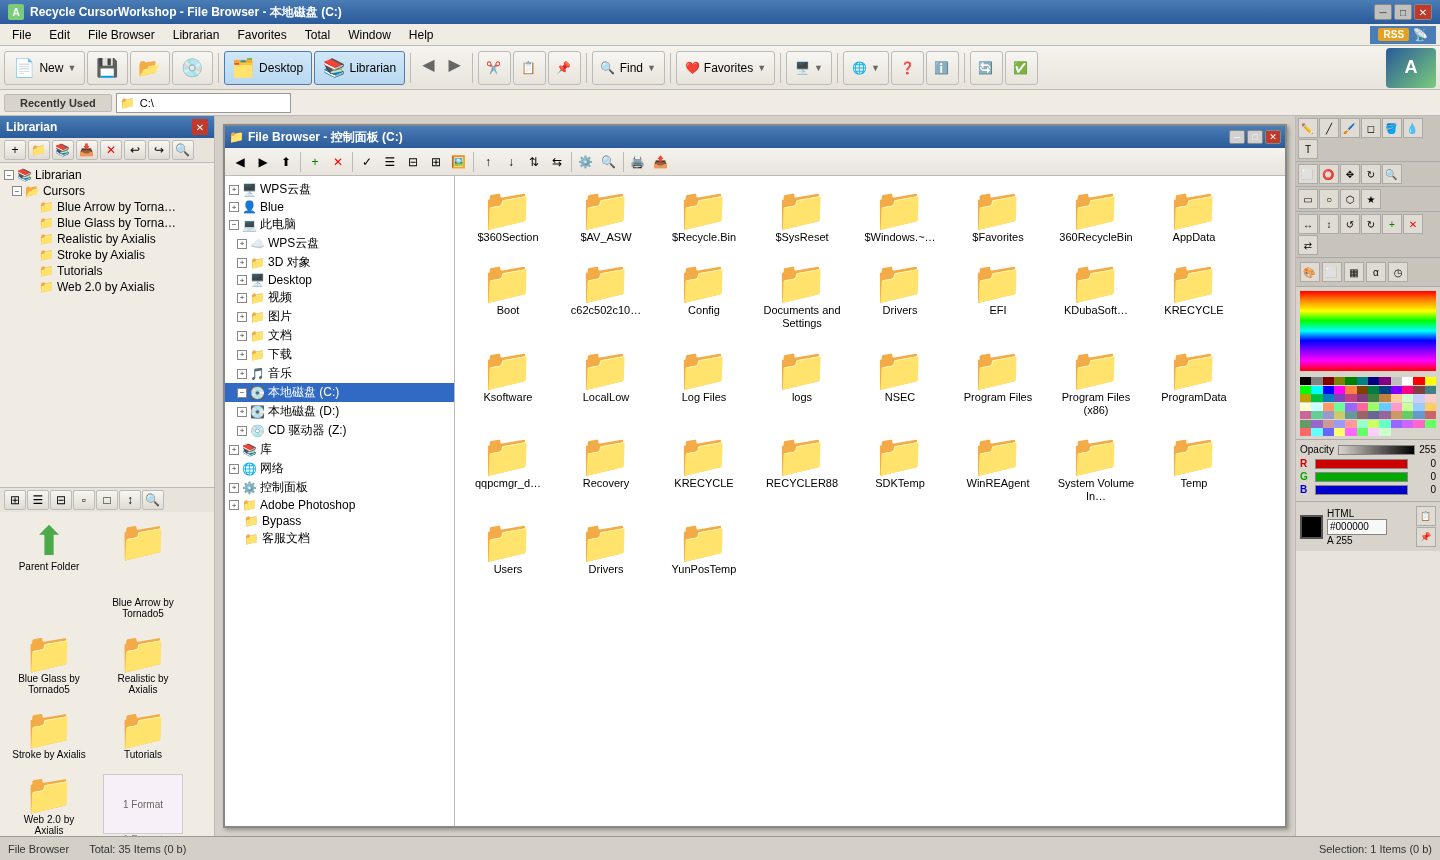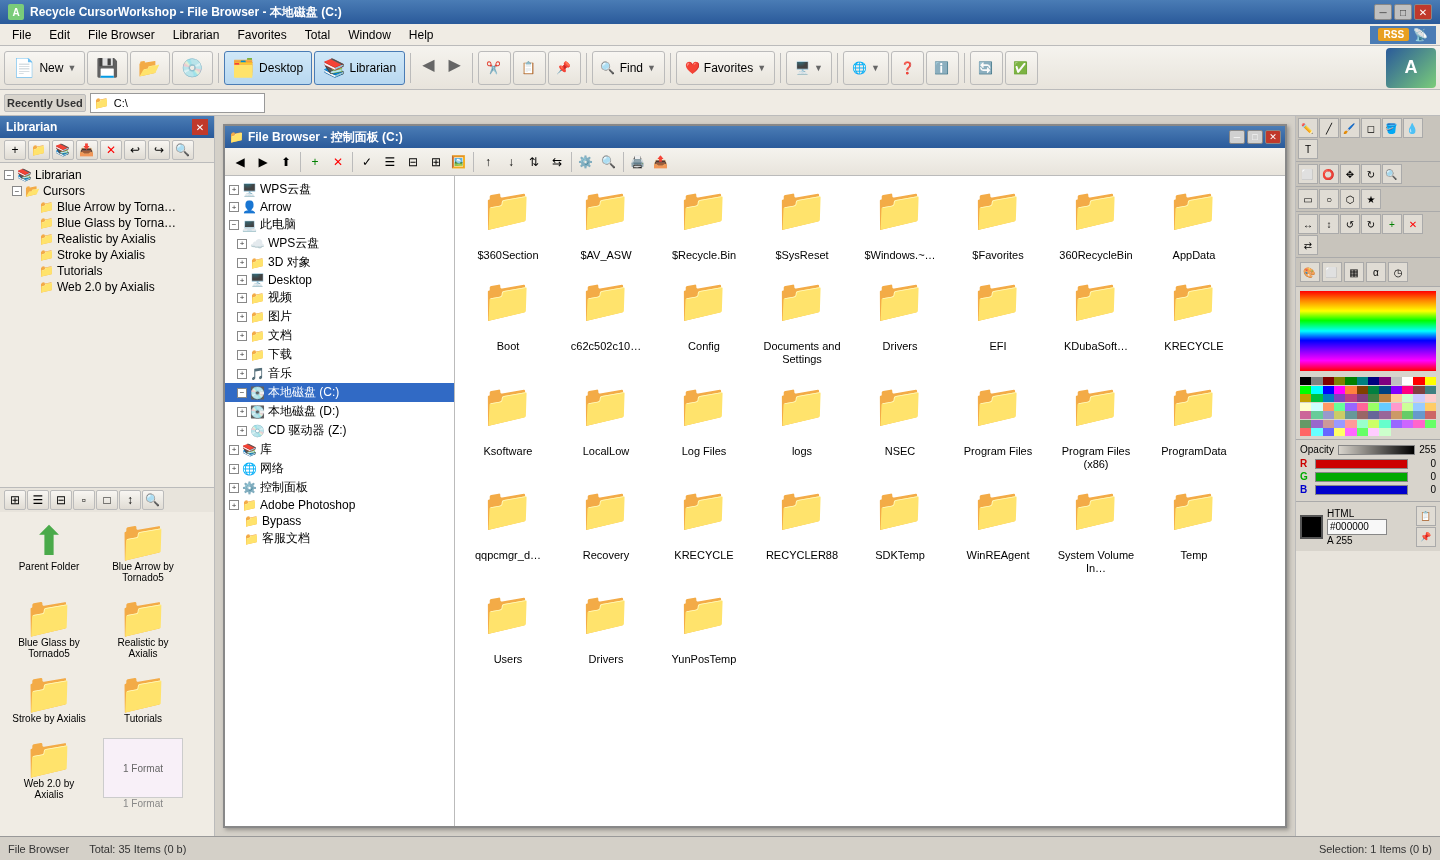--- a/index.html
+++ b/index.html
@@ -21,21 +21,21 @@
     .toolbar { background: linear-gradient(to bottom, #f5f3ee, #e8e4dc); border-bottom: 1px solid #bbb; height: 44px; display: flex; align-items: center; padding: 0 4px; gap: 2px; }
     .tb-btn { background: linear-gradient(to bottom, #f8f6f2, #e8e4dc); border: 1px solid #bbb; border-radius: 3px; padding: 3px 8px; cursor: pointer; display: flex; align-items: center; gap: 4px; font-size: 12px; height: 34px; }
     .tb-btn.active { background: linear-gradient(to bottom, #d0e8f8, #b8d8f0); border-color: #4a7cb5; }
     .tb-separator { width: 1px; height: 30px; background: #bbb; margin: 0 3px; }
     .tb-icon { font-size: 18px; }
     .tb-arrow { font-size: 9px; color: #666; }
     .tb-nav-btn { background: transparent; border: 1px solid transparent; border-radius: 3px; padding: 3px 5px; cursor: pointer; font-size: 16px; color: #666; height: 34px; }
 
     
     .address-bar { background: #f0ece4; border-bottom: 1px solid #bbb; height: 26px; display: flex; align-items: center; padding: 0 4px; gap: 4px; }
-    .addr-label { font-size: 11px; color: #333; font-weight: bold; padding: 2px 2px; background: #d8d4cc; border: 1px solid #bbb; cursor: pointer; border-radius: 2px; }
+    .addr-label { font-size: 11px; color: #333; font-weight: bold; padding: 2px 15px; background: #d8d4cc; border: 1px solid #bbb; cursor: pointer; border-radius: 2px; }
     .addr-input { flex: 0 0 120px; height: 20px; border: 1px solid #999; background: white; padding: 0 4px; font-size: 11px; }
 
     
     .main-content { display: flex; height: calc(860px - 24px - 22px - 44px - 26px - 24px); }
 
     
     .librarian-panel { width: 215px; background: #f0ece4; border-right: 1px solid #bbb; display: flex; flex-direction: column; }
     .panel-header { background: linear-gradient(to bottom, #4a7cb5, #2a5a9a); color: white; padding: 3px 6px; font-size: 12px; font-weight: bold; display: flex; align-items: center; justify-content: space-between; }
     .panel-close-btn { width: 16px; height: 16px; background: #c0392b; border: none; color: white; cursor: pointer; font-size: 10px; display: flex; align-items: center; justify-content: center; }
     .panel-toolbar { background: #e8e4dc; border-bottom: 1px solid #bbb; padding: 2px 4px; display: flex; gap: 2px; }
@@ -53,21 +53,21 @@
     .fb-btn.min { background: #d0d0d0; }
     .fb-btn.max { background: #d0d0d0; }
     .fb-btn.close { background: #c0392b; color: white; }
     .fb-toolbar { background: linear-gradient(to bottom, #f5f3ee, #e8e4dc); border-bottom: 1px solid #bbb; height: 28px; display: flex; align-items: center; padding: 0 4px; gap: 1px; }
     .fb-tb-btn { background: transparent; border: 1px solid transparent; border-radius: 2px; width: 22px; height: 22px; cursor: pointer; display: flex; align-items: center; justify-content: center; font-size: 12px; }
     .fb-content-area { display: flex; flex: 1; overflow: hidden; }
     .fb-tree { width: 230px; border-right: 1px solid #bbb; overflow-y: auto; padding: 4px 0; background: white; }
     .fb-files { flex: 1; overflow-y: auto; padding: 8px; display: flex; flex-wrap: wrap; gap: 8px; align-content: flex-start; background: white; }
     .file-item { width: 90px; text-align: center; cursor: pointer; padding: 4px; border: 1px solid transparent; }
     .file-folder { font-size: 42px; color: #e8c060; line-height: 1; }
-    .file-label { font-size: 11px; margin-top: 18px; word-break: break-word; line-height: 1.2; }
+    .file-label { font-size: 11px; margin-top: 0; word-break: break-word; line-height: 1.2; }
 
     
     .right-panel { width: 145px; background: #d8d4cc; border-left: 1px solid #bbb; display: flex; flex-direction: column; }
     .rp-toolbar { background: #c8c4bc; border-bottom: 1px solid #aaa; padding: 2px; display: flex; flex-wrap: wrap; gap: 1px; }
     .rp-btn { width: 20px; height: 20px; border: 1px solid #aaa; background: #e0dcd4; cursor: pointer; display: flex; align-items: center; justify-content: center; font-size: 10px; }
 
     
     .status-bar { background: #d4d0c8; border-top: 1px solid #999; height: 24px; display: flex; align-items: center; padding: 0 8px; gap: 20px; font-size: 11px; }
     .status-item { color: #333; }
 
@@ -258,21 +258,21 @@
       <div class="panel-tb-btn">🔍</div>
     </div>
 
     <div style="flex:1; overflow-y:auto; background:#f0ece4; padding:4px; display:flex; flex-wrap:wrap; gap:4px; align-content:flex-start;">
       <div class="thumb-item" style="width:90px; text-align:center;">
         <div style="font-size:40px; color:#4aaa4a; line-height:1;">⬆</div>
         <div style="font-size:10px;">Parent Folder</div>
       </div>
       <div class="thumb-item" style="width:90px; text-align:center;">
         <div style="font-size:40px; color:#e8c060; line-height:1;">📁</div>
-        <div style="font-size:10px;">Blue Arrow by Tornado5</div>
+        <div style="font-size:10px;margin-top:36px;">Blue Arrow by Tornado5</div>
       </div>
       <div class="thumb-item" style="width:90px; text-align:center;">
         <div style="font-size:40px; color:#e8c060; line-height:1;">📁</div>
         <div style="font-size:10px;">Blue Glass by Tornado5</div>
       </div>
       <div class="thumb-item" style="width:90px; text-align:center;">
         <div style="font-size:40px; color:#e8c060; line-height:1;">📁</div>
         <div style="font-size:10px;">Realistic by Axialis</div>
       </div>
       <div class="thumb-item" style="width:90px; text-align:center;">
@@ -336,21 +336,21 @@
 
         <div class="fb-tree">
           <div class="fb-tree-item">
             <div class="fb-tree-expand">+</div>
             <span>🖥️</span>
             <span>WPS云盘</span>
           </div>
           <div class="fb-tree-item">
             <div class="fb-tree-expand">+</div>
             <span>👤</span>
-            <span>Arrow</span>
+            <span>Blue</span>
           </div>
           <div class="fb-tree-item">
             <div class="fb-tree-expand open">−</div>
             <span>💻</span>
             <span>此电脑</span>
           </div>
           <div class="fb-tree-item indent-1">
             <div class="fb-tree-expand">+</div>
             <span>☁️</span>
             <span>WPS云盘</span>

